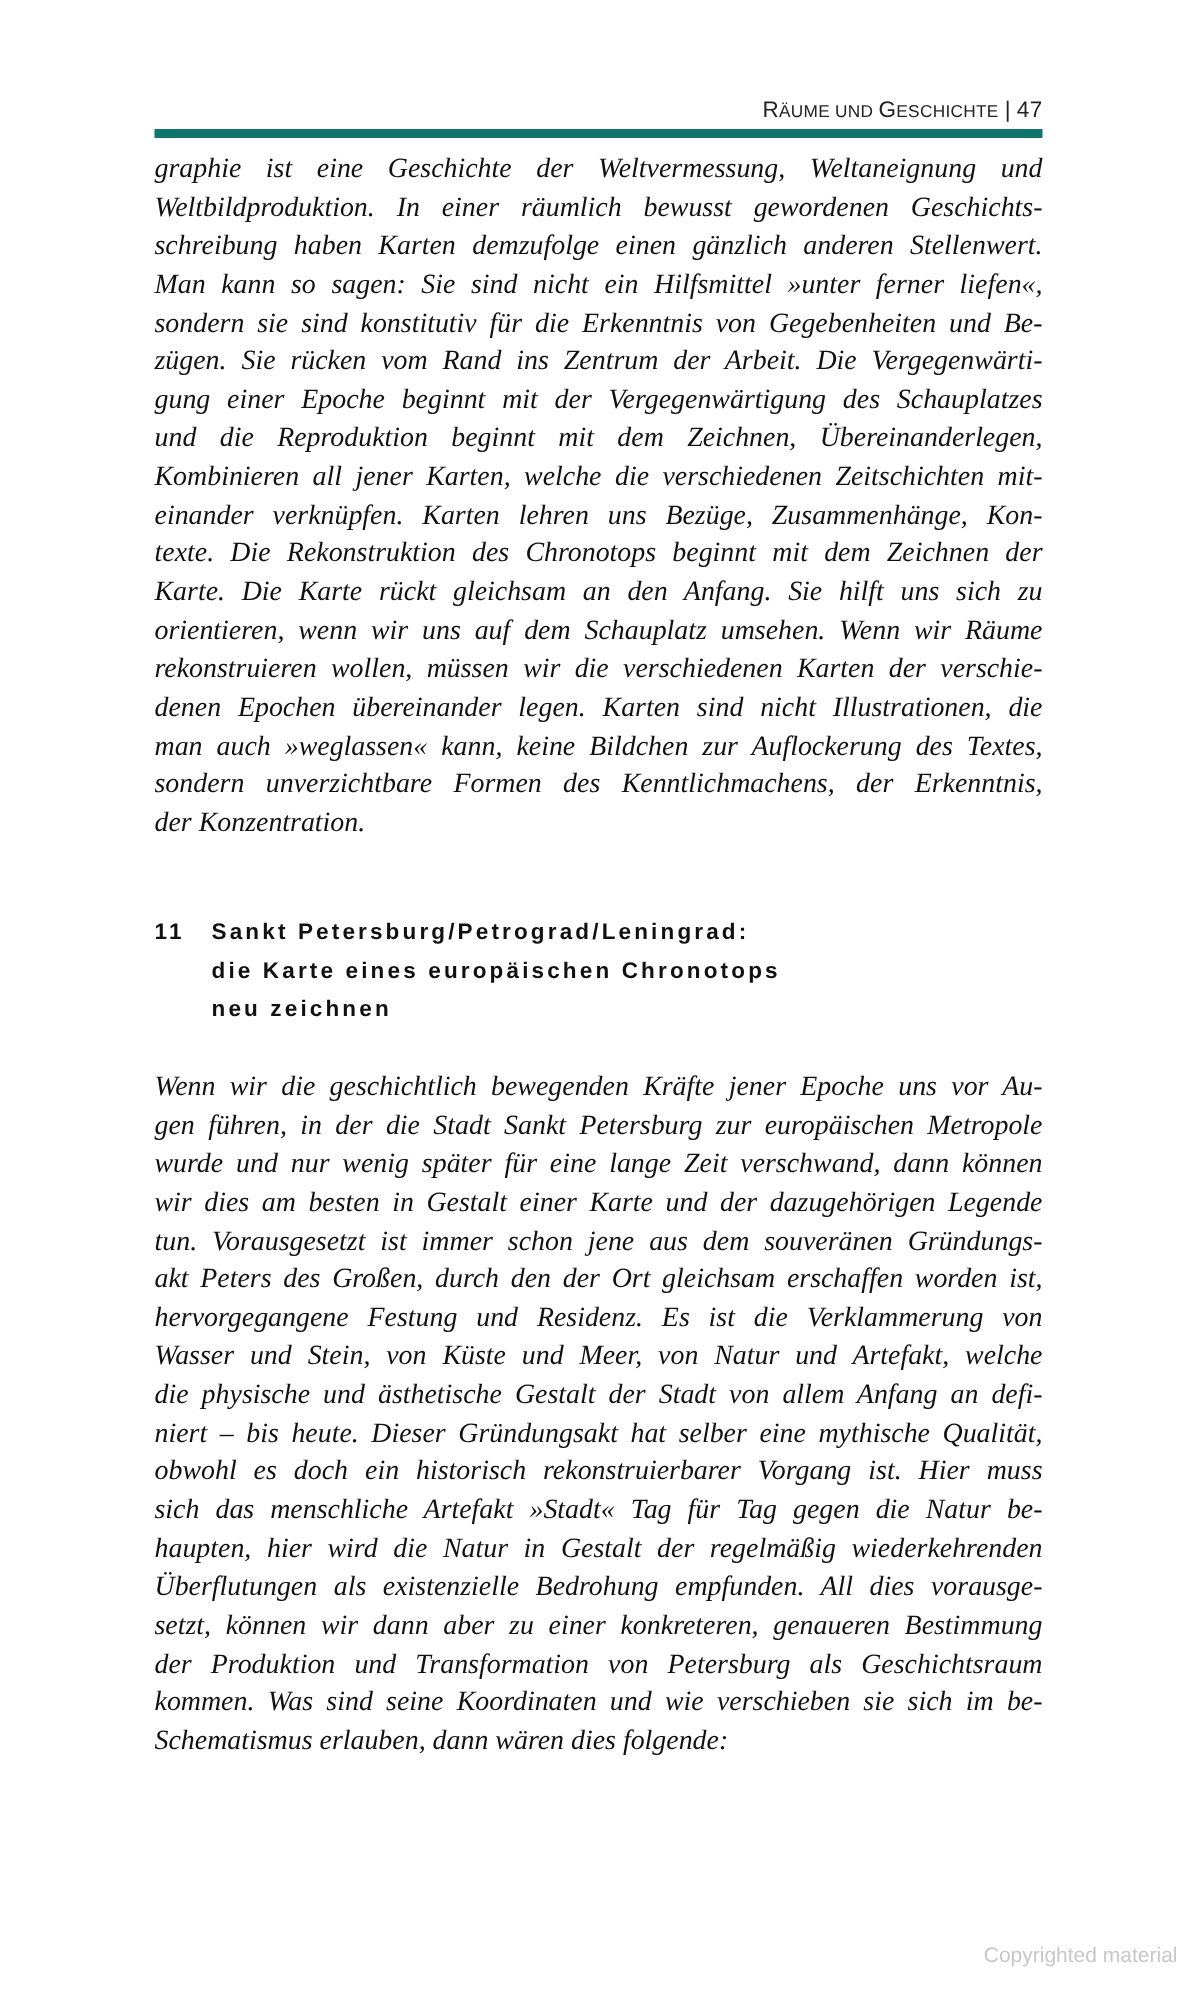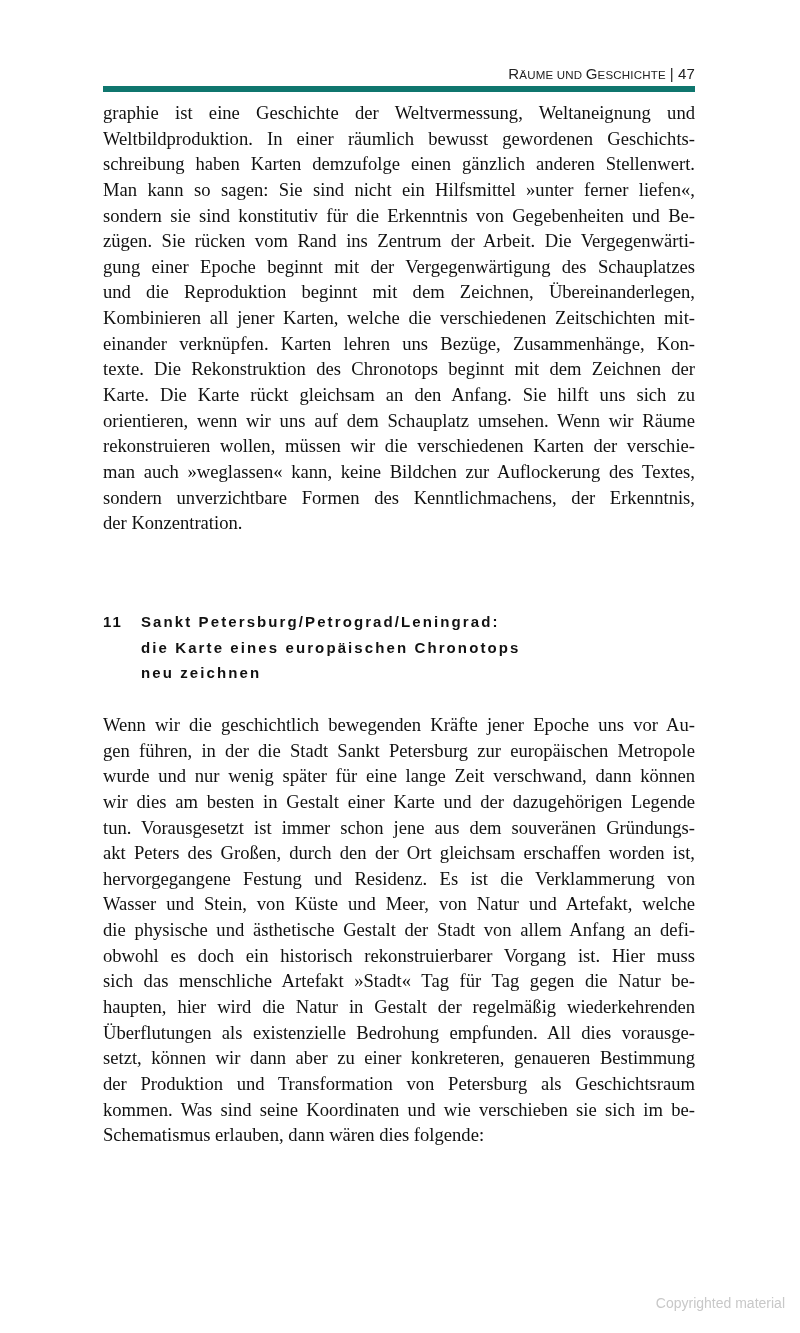--- a/index.html
+++ b/index.html
@@ -40,20 +40,21 @@
   .body-text {
     position: absolute;
     left: 103px;
     width: 592px;
     font-family: "Liberation Serif", serif;
     font-size: 18.6px;
     line-height: 25.65px;
     text-align: justify;
     color: #111111;
     margin: 0;
+    font-style: italic;
   }
   .body-text .line {
     display: block;
     text-align: justify;
     text-align-last: justify;
     white-space: nowrap;
     height: 25.65px;
   }
   .body-text .line.last {
     text-align-last: left;
@@ -109,20 +110,21 @@
     <span class="line">sondern sie sind konstitutiv für die Erkenntnis von Gegebenheiten und Be-</span>
     <span class="line">zügen. Sie rücken vom Rand ins Zentrum der Arbeit. Die Vergegenwärti-</span>
     <span class="line">gung einer Epoche beginnt mit der Vergegenwärtigung des Schauplatzes</span>
     <span class="line">und die Reproduktion beginnt mit dem Zeichnen, Übereinanderlegen,</span>
     <span class="line">Kombinieren all jener Karten, welche die verschiedenen Zeitschichten mit-</span>
     <span class="line">einander verknüpfen. Karten lehren uns Bezüge, Zusammenhänge, Kon-</span>
     <span class="line">texte. Die Rekonstruktion des Chronotops beginnt mit dem Zeichnen der</span>
     <span class="line">Karte. Die Karte rückt gleichsam an den Anfang. Sie hilft uns sich zu</span>
     <span class="line">orientieren, wenn wir uns auf dem Schauplatz umsehen. Wenn wir Räume</span>
     <span class="line">rekonstruieren wollen, müssen wir die verschiedenen Karten der verschie-</span>
+    <span class="line">denen Epochen übereinander legen. Karten sind nicht Illustrationen, die</span>
     <span class="line">man auch »weglassen« kann, keine Bildchen zur Auflockerung des Textes,</span>
     <span class="line">sondern unverzichtbare Formen des Kenntlichmachens, der Erkenntnis,</span>
     <span class="line last">der Konzentration.</span>
   </p>
 
   <h2 class="section-heading" style="margin:0;">
     <span class="hline"><span class="num">11</span><span>Sankt Petersburg/Petrograd/Leningrad:</span></span>
     <span class="hline indent">die Karte eines europäischen Chronotops</span>
     <span class="hline indent">neu zeichnen</span>
   </h2>
@@ -130,20 +132,21 @@
   <p class="body-text" id="para-2">
     <span class="line">Wenn wir die geschichtlich bewegenden Kräfte jener Epoche uns vor Au-</span>
     <span class="line">gen führen, in der die Stadt Sankt Petersburg zur europäischen Metropole</span>
     <span class="line">wurde und nur wenig später für eine lange Zeit verschwand, dann können</span>
     <span class="line">wir dies am besten in Gestalt einer Karte und der dazugehörigen Legende</span>
     <span class="line">tun. Vorausgesetzt ist immer schon jene aus dem souveränen Gründungs-</span>
     <span class="line">akt Peters des Großen, durch den der Ort gleichsam erschaffen worden ist,</span>
     <span class="line">hervorgegangene Festung und Residenz. Es ist die Verklammerung von</span>
     <span class="line">Wasser und Stein, von Küste und Meer, von Natur und Artefakt, welche</span>
     <span class="line">die physische und ästhetische Gestalt der Stadt von allem Anfang an defi-</span>
+    <span class="line">niert – bis heute. Dieser Gründungsakt hat selber eine mythische Qualität,</span>
     <span class="line">obwohl es doch ein historisch rekonstruierbarer Vorgang ist. Hier muss</span>
     <span class="line">sich das menschliche Artefakt »Stadt« Tag für Tag gegen die Natur be-</span>
     <span class="line">haupten, hier wird die Natur in Gestalt der regelmäßig wiederkehrenden</span>
     <span class="line">Überflutungen als existenzielle Bedrohung empfunden. All dies vorausge-</span>
     <span class="line">setzt, können wir dann aber zu einer konkreteren, genaueren Bestimmung</span>
     <span class="line">der Produktion und Transformation von Petersburg als Geschichtsraum</span>
     <span class="line">kommen. Was sind seine Koordinaten und wie verschieben sie sich im be-</span>
     <span class="line last">Schematismus erlauben, dann wären dies folgende:</span>
   </p>
 

